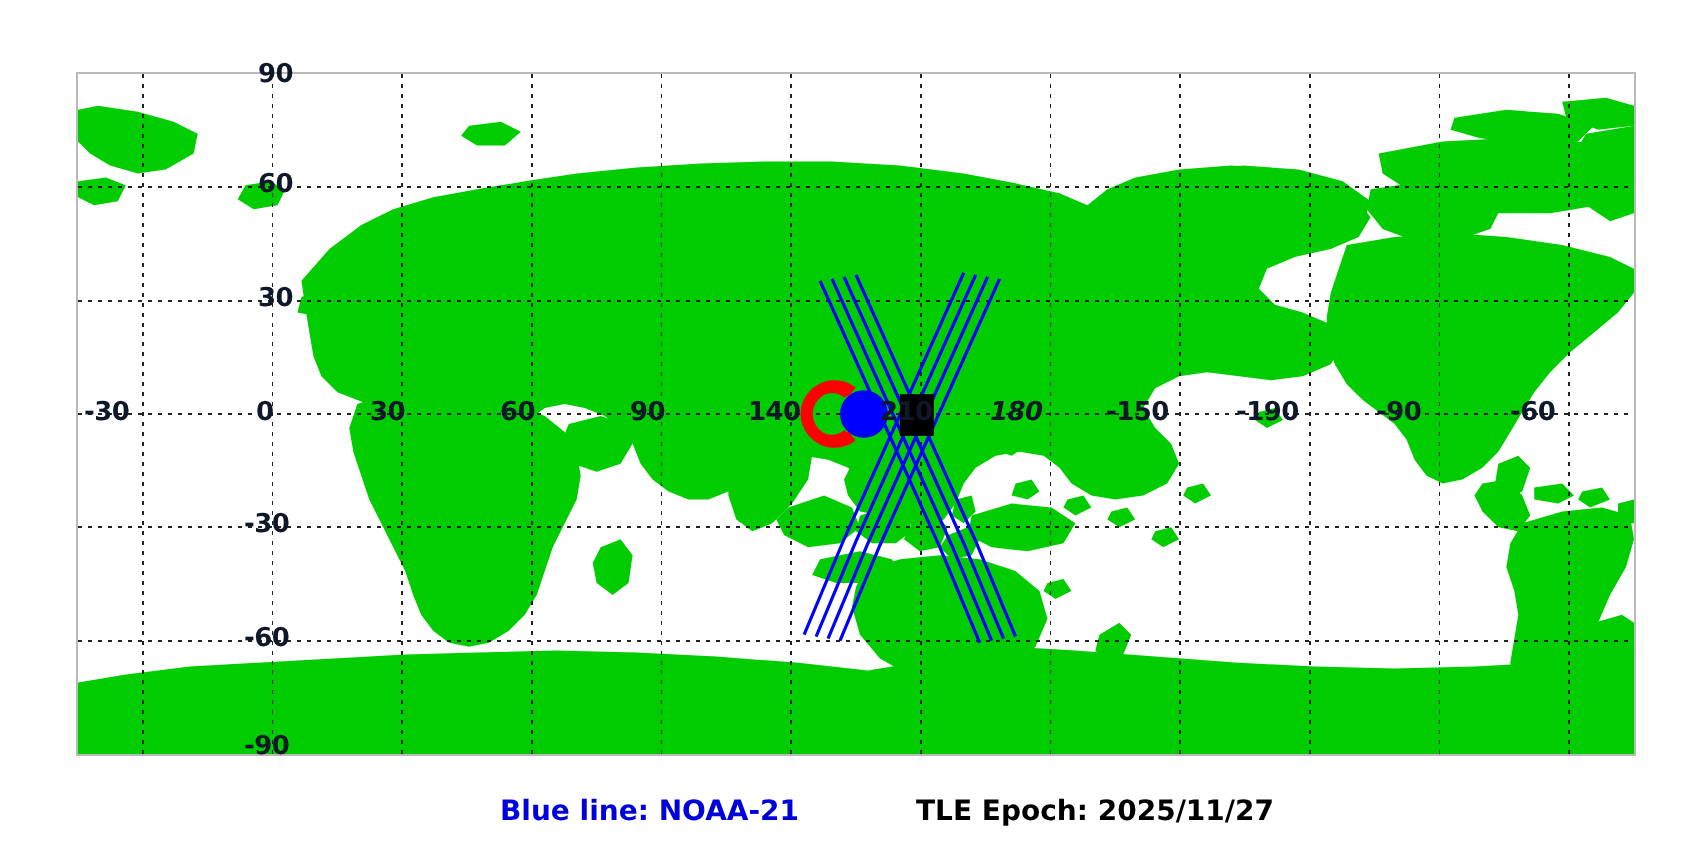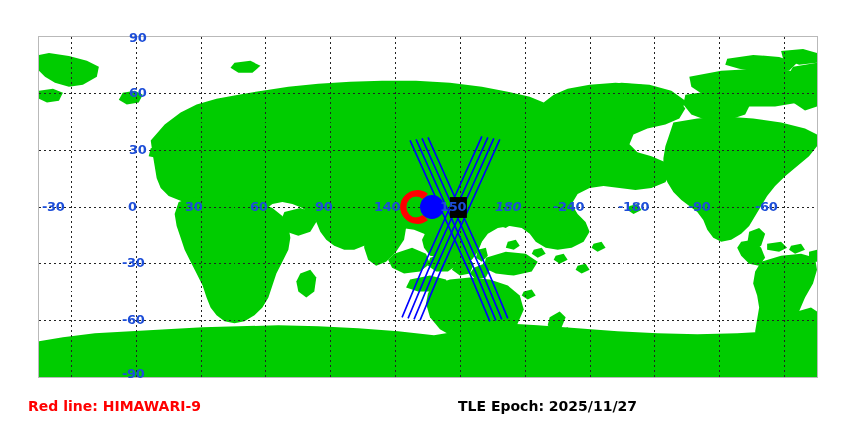--- a/index.html
+++ b/index.html
@@ -42,21 +42,21 @@
     height: 100%;
     display: block;
   }
 
   
   .axis-label {
     position: absolute;
     font-family: "DejaVu Sans", sans-serif;
     font-size: 13px;
     font-weight: bold;
-    color: #1d4ed8;
+    color: #0f172a;
     white-space: nowrap;
     line-height: 1;
     letter-spacing: -0.3px;
   }
 
   
   #footer {
     position: absolute;
     left: 0;
     top: 396px;
@@ -262,32 +262,32 @@
 
     </svg>
   </div>
 
   <div class="axis-label" style="left:42px;  top:200px;">-30</div>
   <div class="axis-label" style="left:128px; top:200px;">0</div>
   <div class="axis-label" style="left:185px; top:200px;">30</div>
   <div class="axis-label" style="left:250px; top:200px;">60</div>
   <div class="axis-label" style="left:315px; top:200px;">90</div>
   <div class="axis-label" style="left:374px; top:200px;">140</div>
-  <div class="axis-label" style="left:440px; top:200px;">150</div>
+  <div class="axis-label" style="left:440px; top:200px;">210</div>
   <div class="axis-label" style="left:495px; top:200px;font-style:italic;">180</div>
-  <div class="axis-label" style="left:553px; top:200px;">-240</div>
-  <div class="axis-label" style="left:618px; top:200px;">-180</div>
+  <div class="axis-label" style="left:553px; top:200px;">-150</div>
+  <div class="axis-label" style="left:618px; top:200px;">-190</div>
   <div class="axis-label" style="left:688px; top:200px;">-90</div>
   <div class="axis-label" style="left:755px; top:200px;">-60</div>
 
   <div class="axis-label" style="left:129px; top:31px;">90</div>
   <div class="axis-label" style="left:129px; top:86px;">60</div>
   <div class="axis-label" style="left:129px; top:143px;">30</div>
   <div class="axis-label" style="left:122px; top:256px;">-30</div>
   <div class="axis-label" style="left:122px; top:313px;">-60</div>
   <div class="axis-label" style="left:122px; top:367px;">-90</div>
 
   <div id="footer">
-    <div class="footer-item" id="footer-red">Red line: HIMAWARI-9</div>
+    <div class="footer-item" id="footer-blue">Blue line: NOAA-21</div>
     <div class="footer-item" id="footer-tle">TLE Epoch: 2025/11/27</div>
   </div>
 
 </div>
 
 </body></html>

